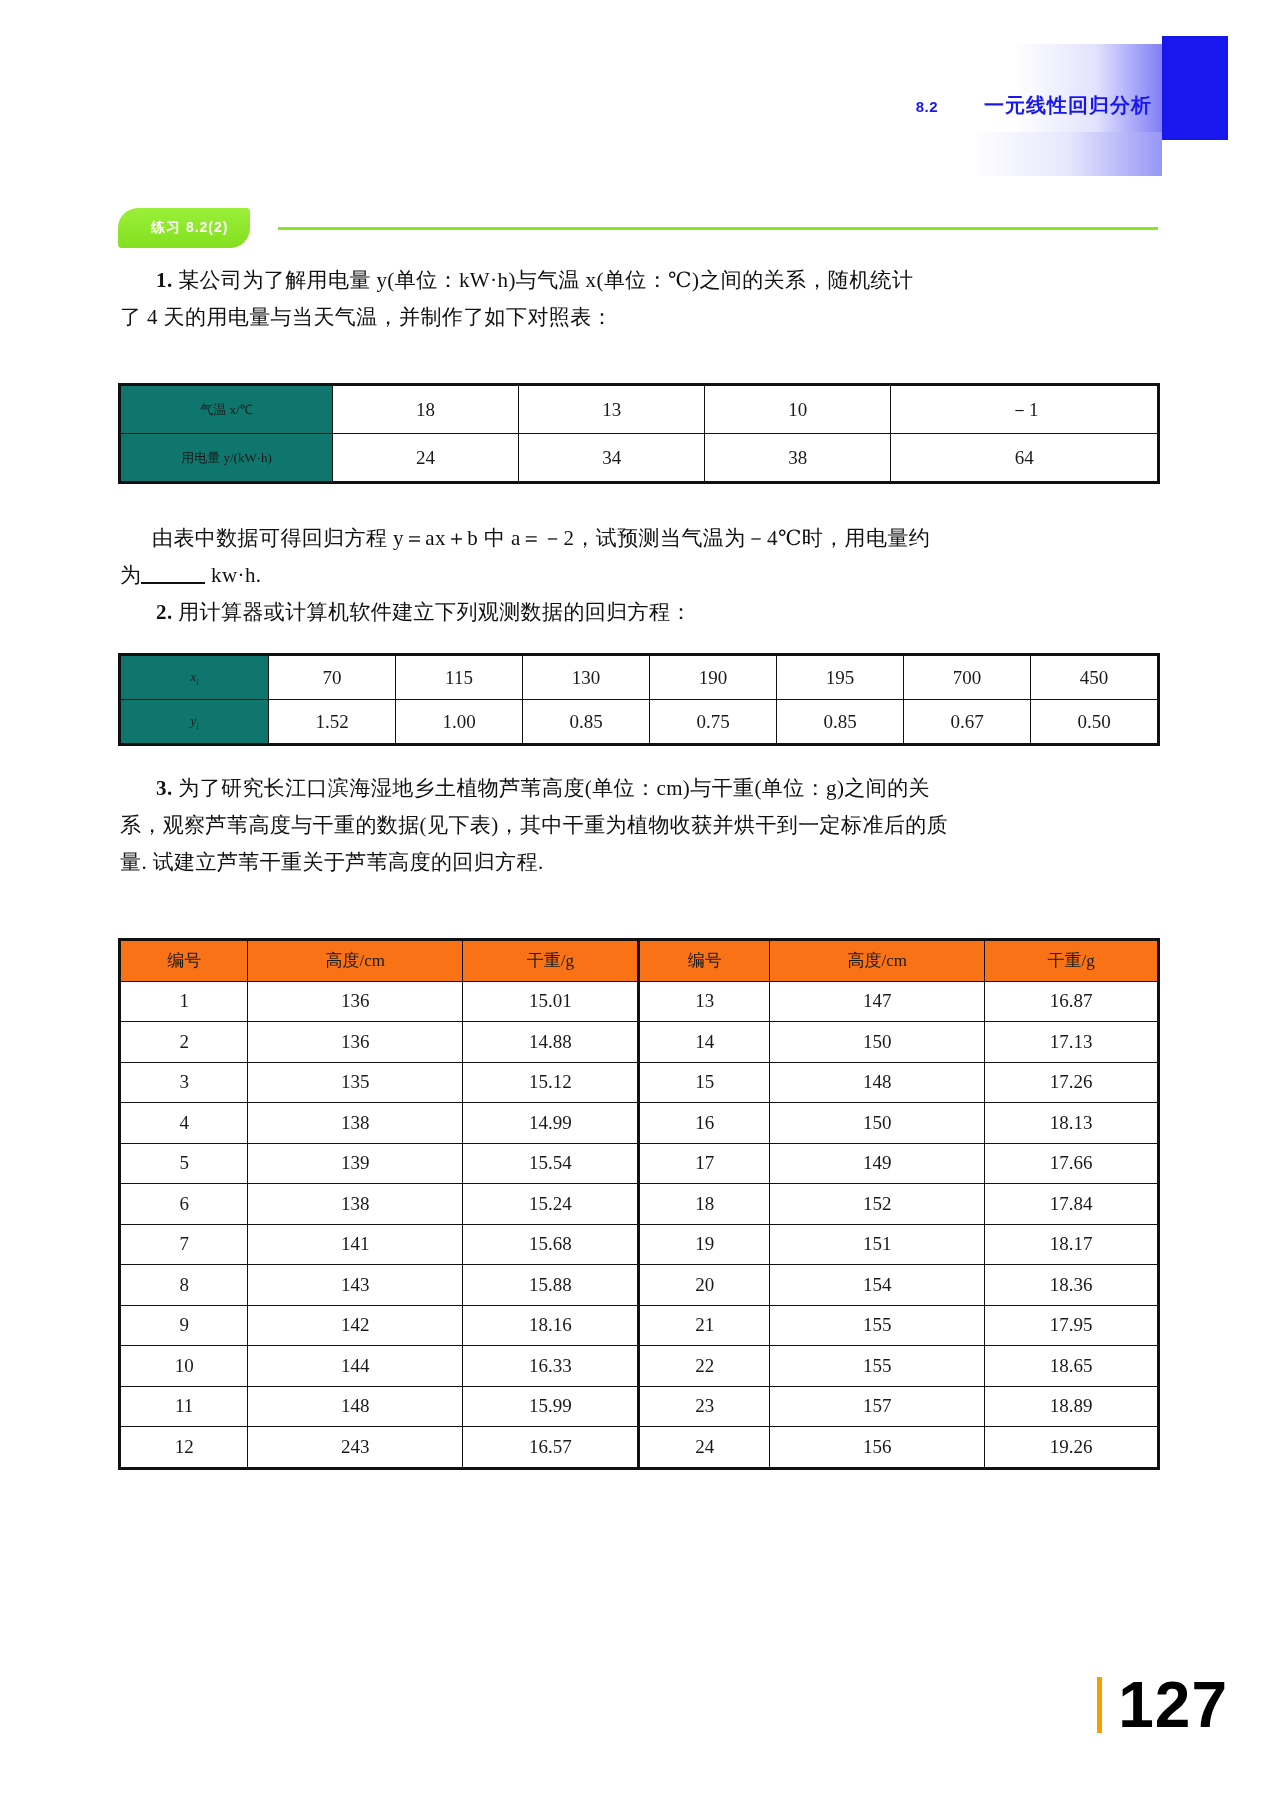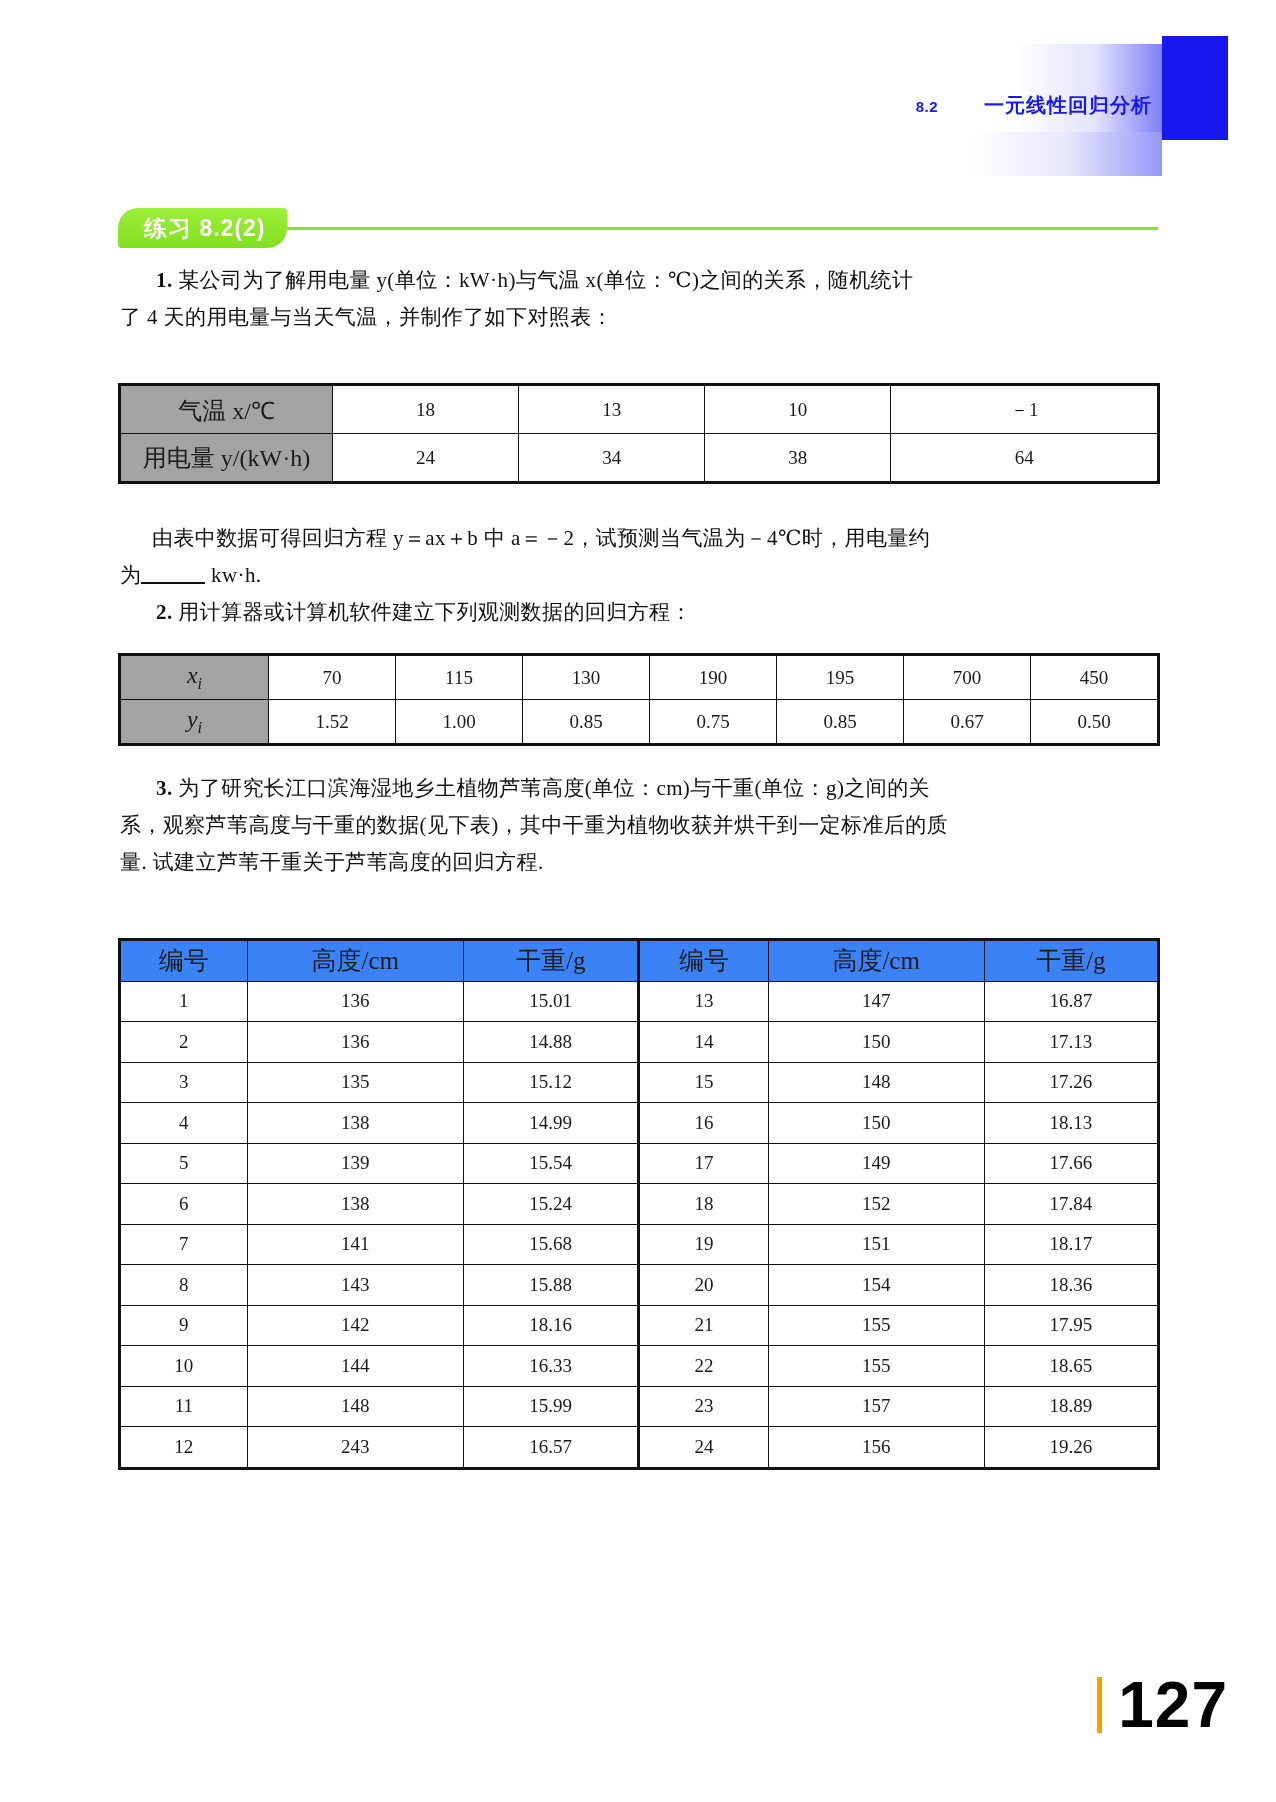--- a/index.html
+++ b/index.html
@@ -66,30 +66,30 @@
     left: 118px;
     top: 208px;
     width: 1040px;
     height: 44px;
   }
   .banner-pill {
     position: absolute;
     left: 0;
     top: 0;
     height: 40px;
-    padding: 0 22px 0 26px;
+    padding: 0 22px 0 33px;
     background: #8ae424;
     background: linear-gradient(to bottom, #9bf03a 0%, #82df1e 100%);
     border-radius: 20px 4px 20px 4px;
     display: flex;
     align-items: center;
     color: #ffffff;
     font-family: "Liberation Sans", sans-serif;
     font-weight: bold;
-    font-size: 23px;
+    font-size: 14px;
     letter-spacing: 1px;
   }
   .banner-rule {
     position: absolute;
     left: 160px;
     top: 19px;
     right: 0;
     height: 3px;
     background: #8ae424;
   }
@@ -119,39 +119,39 @@
     font-size: 19px;
     background: #fff;
   }
   table.dt td {
     border: 1.5px solid #111;
     text-align: center;
     vertical-align: middle;
     font-family: "Liberation Serif", serif;
   }
   table.dt td.hd {
-    background: #a3a3a3;
-    font-size: 24px;
+    background: #0f766e;
+    font-size: 13px;
   }
   .outer-border { outline: 2.5px solid #111; outline-offset: 0; }
 
   
   #table-one { left: 120px; top: 385px; width: 1038px; }
   #table-one td { height: 48px; }
   #table-one td.hd { width: 212px; }
 
   
   #table-two { left: 120px; top: 655px; width: 1038px; }
   #table-two td { height: 44px; text-align: center; }
   #table-two td.hd { width: 148px; }
 
   
   #table-three { left: 120px; top: 940px; width: 1038px; }
   #table-three td { height: 40.5px; }
-  #table-three td.hd { background: #3b82f6; font-size: 25px; }
+  #table-three td.hd { background: #f97316; font-size: 17px; }
   #table-three td.mid { border-left: 3px solid #111; }
 
   
   .folio {
     position: absolute;
     right: 48px;
     bottom: 60px;
     display: flex;
     align-items: center;
     gap: 16px;

